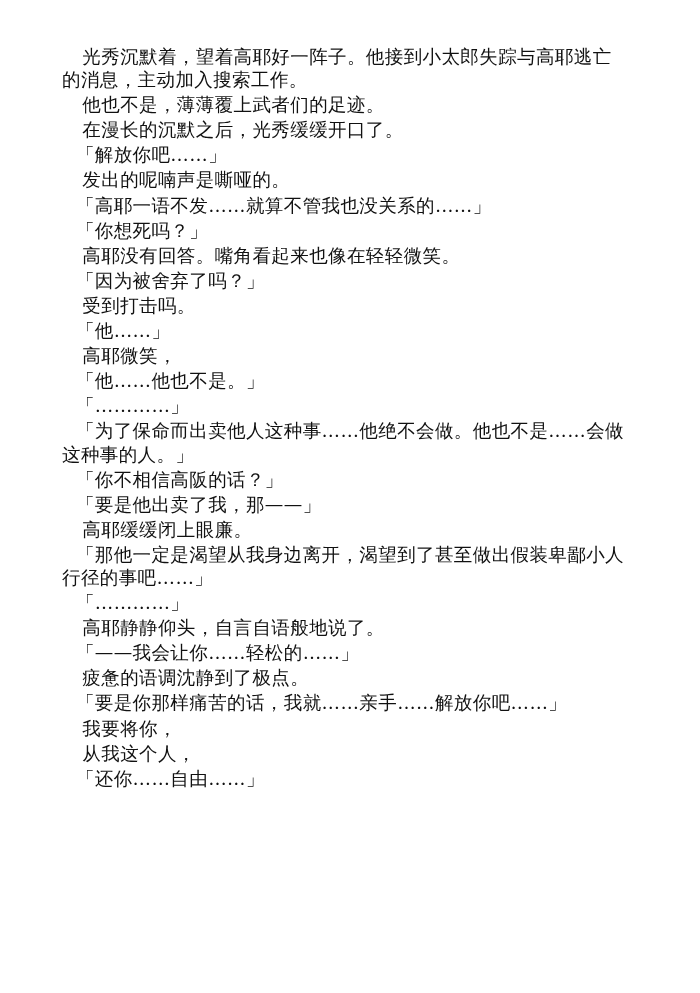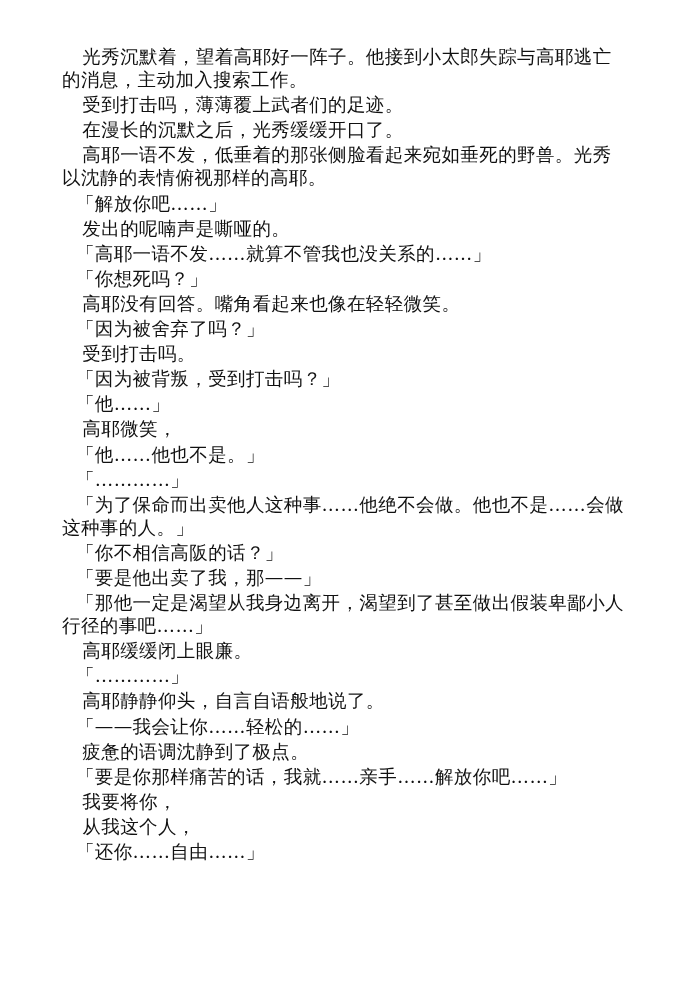--- a/index.html
+++ b/index.html
@@ -35,40 +35,38 @@
     }
     .para.blank {
       height: 23.1px;
     }
   </style>
 </head>
 <body>
 
 <div class="page">
   <p class="para">光秀沉默着，望着高耶好一阵子。他接到小太郎失踪与高耶逃亡的消息，主动加入搜索工作。</p>
-  <p class="para">受到打击吗，薄薄覆上武者们的足迹。</p>
+  <p class="para">他也不是，薄薄覆上武者们的足迹。</p>
   <p class="para">在漫长的沉默之后，光秀缓缓开口了。</p>
-  <p class="para">高耶一语不发，低垂着的那张侧脸看起来宛如垂死的野兽。光秀以沈静的表情俯视那样的高耶。</p>
   <p class="para quote">「解放你吧……」</p>
   <p class="para">发出的呢喃声是嘶哑的。</p>
   <p class="para quote">「高耶一语不发……就算不管我也没关系的……」</p>
   <p class="para quote">「你想死吗？」</p>
   <p class="para">高耶没有回答。嘴角看起来也像在轻轻微笑。</p>
   <p class="para quote">「因为被舍弃了吗？」</p>
   <p class="para">受到打击吗。</p>
-  <p class="para quote">「因为被背叛，受到打击吗？」</p>
   <p class="para quote">「他……」</p>
   <p class="para">高耶微笑，</p>
   <p class="para quote">「他……他也不是。」</p>
   <p class="para quote">「…………」</p>
   <p class="para quote">「为了保命而出卖他人这种事……他绝不会做。他也不是……会做这种事的人。」</p>
   <p class="para quote">「你不相信高阪的话？」</p>
   <p class="para quote">「要是他出卖了我，那——」</p>
+  <p class="para">高耶缓缓闭上眼廉。</p>
   <p class="para quote">「那他一定是渴望从我身边离开，渴望到了甚至做出假装卑鄙小人行径的事吧……」</p>
-  <p class="para">高耶缓缓闭上眼廉。</p>
   <p class="para quote">「…………」</p>
   <p class="para">高耶静静仰头，自言自语般地说了。</p>
   <p class="para quote">「——我会让你……轻松的……」</p>
   <p class="para">疲惫的语调沈静到了极点。</p>
   <p class="para quote">「要是你那样痛苦的话，我就……亲手……解放你吧……」</p>
   <p class="para">我要将你，</p>
   <p class="para">从我这个人，</p>
   <p class="para quote">「还你……自由……」</p>
   <p class="para blank"></p>
 </div>

